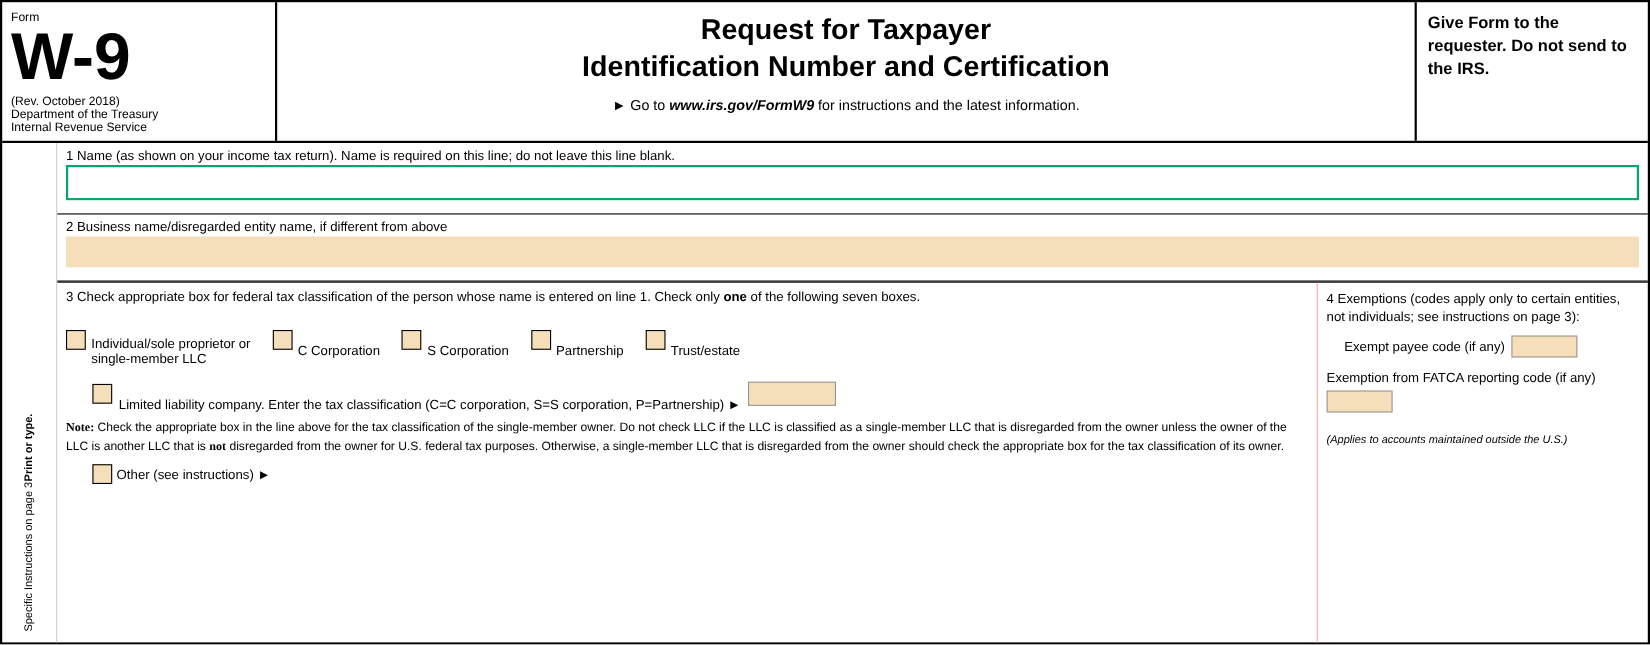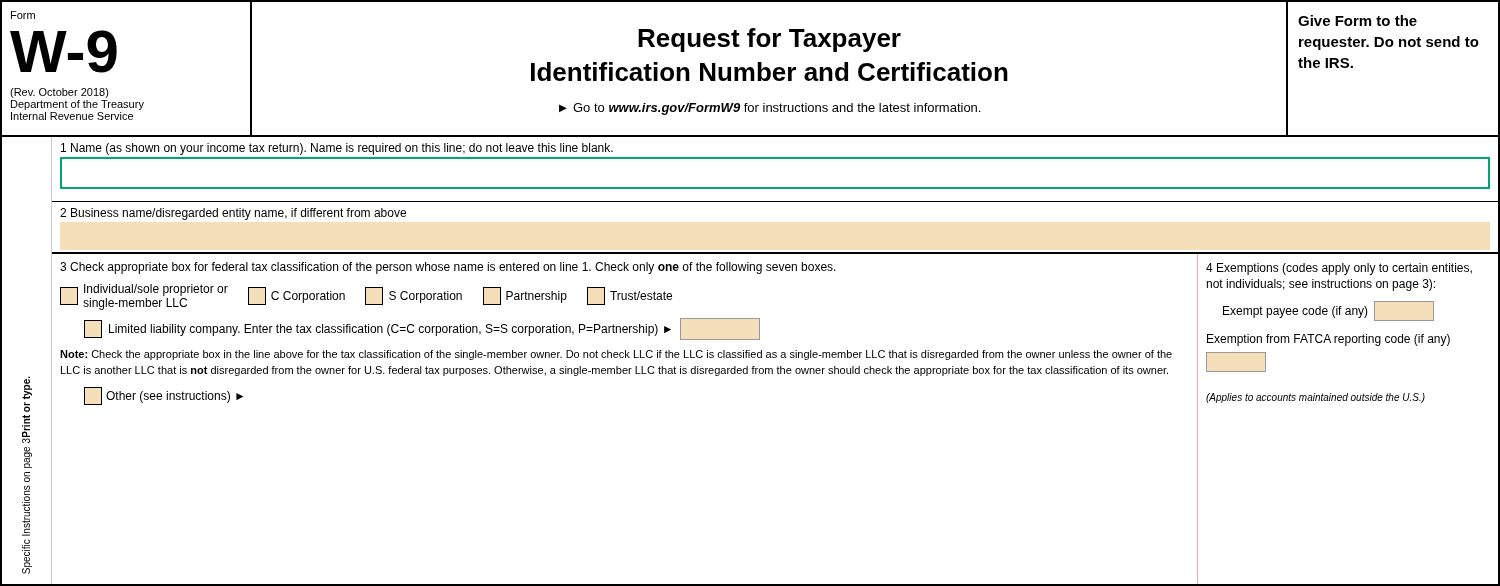--- a/index.html
+++ b/index.html
@@ -7,21 +7,21 @@
 
     .page { width: 1500px; min-height: 586px; border: 2px solid #000; display: flex; flex-direction: column; }
 
     
     .header { display: flex; border-bottom: 2px solid #000; }
     .header-left { width: 250px; padding: 6px 8px; border-right: 2px solid #000; flex-shrink: 0; }
     .header-left .form-label { font-size: 11px; }
     .header-left .w9-title { font-size: 60px; font-weight: 900; line-height: 1; }
     .header-left .rev { font-size: 11px; margin-top: 4px; }
     .header-left .dept { font-size: 11px; }
-    .header-center { flex: 1; padding: 20px 20px; text-align: center; border-right: 2px solid #000; }
+    .header-center { flex: 1; padding: 8px 20px; text-align: center; border-right: 2px solid #000; }
     .header-center h1 { font-size: 26px; font-weight: bold; line-height: 1.3; }
     .header-center .goto { font-size: 13px; margin-top: 10px; }
     .header-center .goto em { font-style: italic; font-weight: bold; }
     .header-right { width: 210px; padding: 8px 10px; flex-shrink: 0; }
     .header-right p { font-size: 15px; font-weight: bold; line-height: 1.4; }
 
     
     .body { display: flex; flex: 1; }
     .side-text-container { width: 50px; flex-shrink: 0; position: relative; border-right: 1px solid #ccc; }
     .side-text { position: absolute; bottom: 10px; left: 0; width: 100%; display: flex; flex-direction: column; align-items: center; }
@@ -29,42 +29,42 @@
     .side-text-rotated.bold { font-weight: bold; }
 
     .main-content { flex: 1; display: flex; flex-direction: column; }
 
     
     .line1 { padding: 4px 8px 12px 8px; border-bottom: 1px solid #000; }
     .line1-label { font-size: 12px; }
     .line1-input { width: 100%; height: 32px; border: 2px solid #00a86b; margin-top: 2px; background: #fff; }
 
     
-    .line2 { padding: 4px 8px 2px 8px; border-bottom: 1px solid #000; }
+    .line2 { padding: 4px 8px 12px 8px; border-bottom: 1px solid #000; }
     .line2-label { font-size: 12px; }
     .line2-input { width: 100%; height: 28px; margin-top: 2px; background: #f5deba; border: none; }
 
     
     .lines34 { display: flex; flex: 1; border-top: 1px solid #000; }
     .line3-area { flex: 1; padding: 6px 8px; border-right: 1px solid #fca5a5; }
     .line4-area { width: 300px; flex-shrink: 0; padding: 6px 8px; font-size: 11px; }
 
     .line3-header { font-size: 12px; margin-bottom: 8px; }
     .line3-header strong { font-weight: bold; }
 
     .checkboxes-row { display: flex; align-items: center; gap: 20px; margin: 8px 0; flex-wrap: wrap; }
     .checkbox-item { display: flex; align-items: center; gap: 5px; }
     .checkbox-box { width: 18px; height: 18px; border: 1.5px solid #000; background: #f5deba; flex-shrink: 0; display: inline-block; }
-    .checkbox-label { font-size: 12px; white-space: nowrap; }
+    .checkbox-label { font-size: 12px; white-space: nowrap; margin-top: 20px; }
 
     .llc-row { display: flex; align-items: center; gap: 6px; margin: 6px 0; padding-left: 24px; }
     .llc-input { width: 80px; height: 22px; background: #f5deba; border: 1px solid #999; }
 
     .note-text { font-size: 11px; line-height: 1.5; margin: 4px 0; }
-    .note-text strong { font-weight: bold; }
+    .note-text strong { font-weight: bold; font-family: Liberation Serif, serif; }
 
     .other-row { display: flex; align-items: center; gap: 4px; margin-top: 8px; padding-left: 24px; }
     .other-label { font-size: 12px; }
 
     
     .line4-title { font-size: 12px; margin-bottom: 8px; line-height: 1.4; }
     .exempt-row { display: flex; align-items: center; gap: 6px; margin: 8px 16px; }
     .exempt-label { font-size: 12px; }
     .exempt-input { width: 60px; height: 20px; background: #f5deba; border: 1px solid #999; }
     .fatca-label { font-size: 12px; margin: 10px 0 4px 0; line-height: 1.4; }

